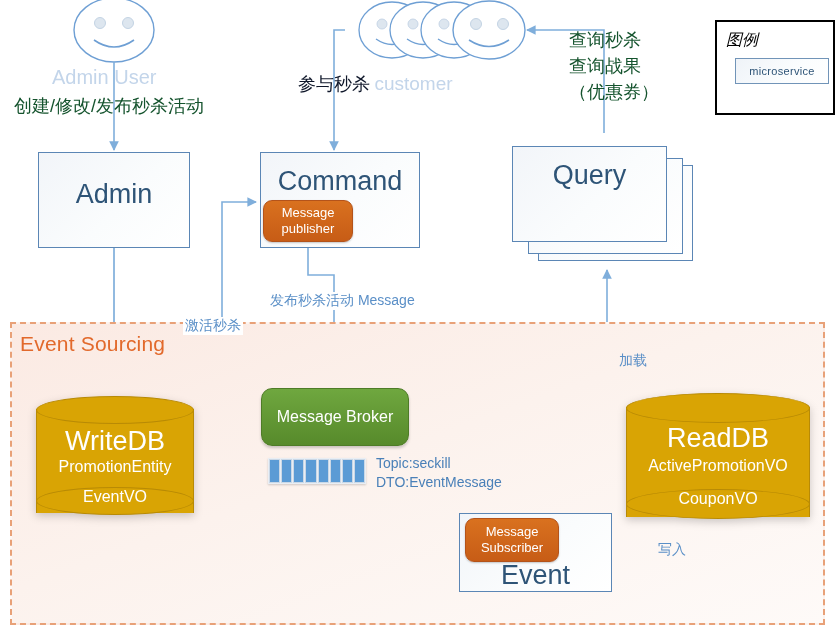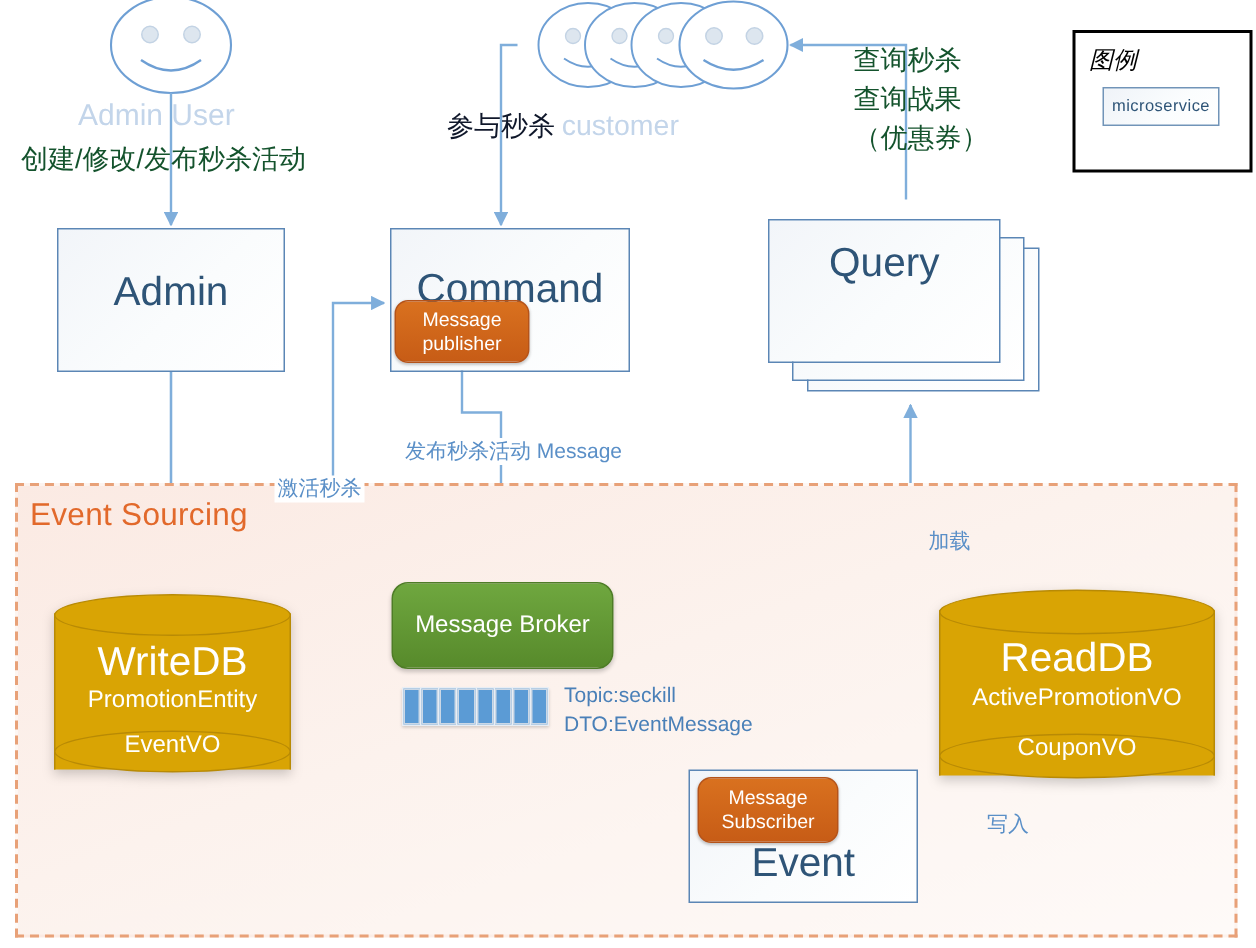--- a/index.html
+++ b/index.html
@@ -165,21 +165,21 @@
     background: #FFFFFF;
   }
   #legend-title {
     left: 726px; top: 30px;
     color: #000000;
     font-size: 16px;
     font-style: italic;
   }
   #legend-swatch {
     left: 735px; top: 58px;
-    width: 78px; height: 26px;
+    width: 94px; height: 26px;
     box-sizing: border-box;
     border: 1px solid #7194B8;
     background: linear-gradient(135deg,#EFF3F8 0%, #FBFDFE 60%, #FFFFFF 100%);
     display: flex; align-items: center; justify-content: center;
     color: #2E5477;
     font-size: 11px;
     letter-spacing: .3px;
   }
 </style>
 </head>
@@ -258,21 +258,21 @@
 
 <div class="abs cap-blue" style="left:569px; top:28px;">查询秒杀</div>
 <div class="abs cap-blue" style="left:569px; top:54px;">查询战果</div>
 <div class="abs cap-blue" style="left:569px; top:80px;">（优惠券）</div>
 
 <div class="abs ms-box" style="left:38px; top:152px; width:152px; height:96px;">
   <div class="ms-title" style="margin-top:26px;">Admin</div>
 </div>
 
 <div class="abs ms-box" style="left:260px; top:152px; width:160px; height:96px;">
-  <div class="ms-title" style="margin-top:24px;">Command</div>
+  <div class="ms-title" style="margin-top:13px;">Command</div>
 </div>
 <div class="abs pill" style="left:263px; top:200px; width:90px; height:42px;">
   <span>Message</span>
   <span>publisher</span>
 </div>
 
 <div class="abs ms-box" style="left:538px; top:165px; width:155px; height:96px;"></div>
 <div class="abs ms-box" style="left:528px; top:158px; width:155px; height:96px;"></div>
 <div class="abs ms-box" style="left:512px; top:146px; width:155px; height:96px;">
   <div class="ms-title" style="margin-top:13px;">Query</div>
@@ -305,21 +305,21 @@
     <span></span>
     <span></span>
   <span></span>
     <span></span>
     <span></span>
     <span></span>
 </div>
 <div class="abs broker-meta" style="left:376px; top:455px;">Topic:seckill</div>
 <div class="abs broker-meta" style="left:376px; top:474px;">DTO:EventMessage</div>
 
-<div class="abs ms-box" style="left:459px; top:513px; width:153px; height:89px;">
+<div class="abs ms-box" style="left:459px; top:513px; width:153px; height:79px;">
   <div class="ms-title" style="margin-top:46px;">Event</div>
 </div>
 <div class="abs pill" style="left:465px; top:518px; width:94px; height:44px;">
   <span>Message</span>
   <span>Subscriber</span>
 </div>
 
 <div class="abs edge-label" style="left:268px; top:292px;">发布秒杀活动 Message</div>
 <div class="abs edge-label" style="left:183px; top:317px;">激活秒杀</div>
 <div class="abs edge-label" style="left:617px; top:352px; background:transparent;">加载</div>

